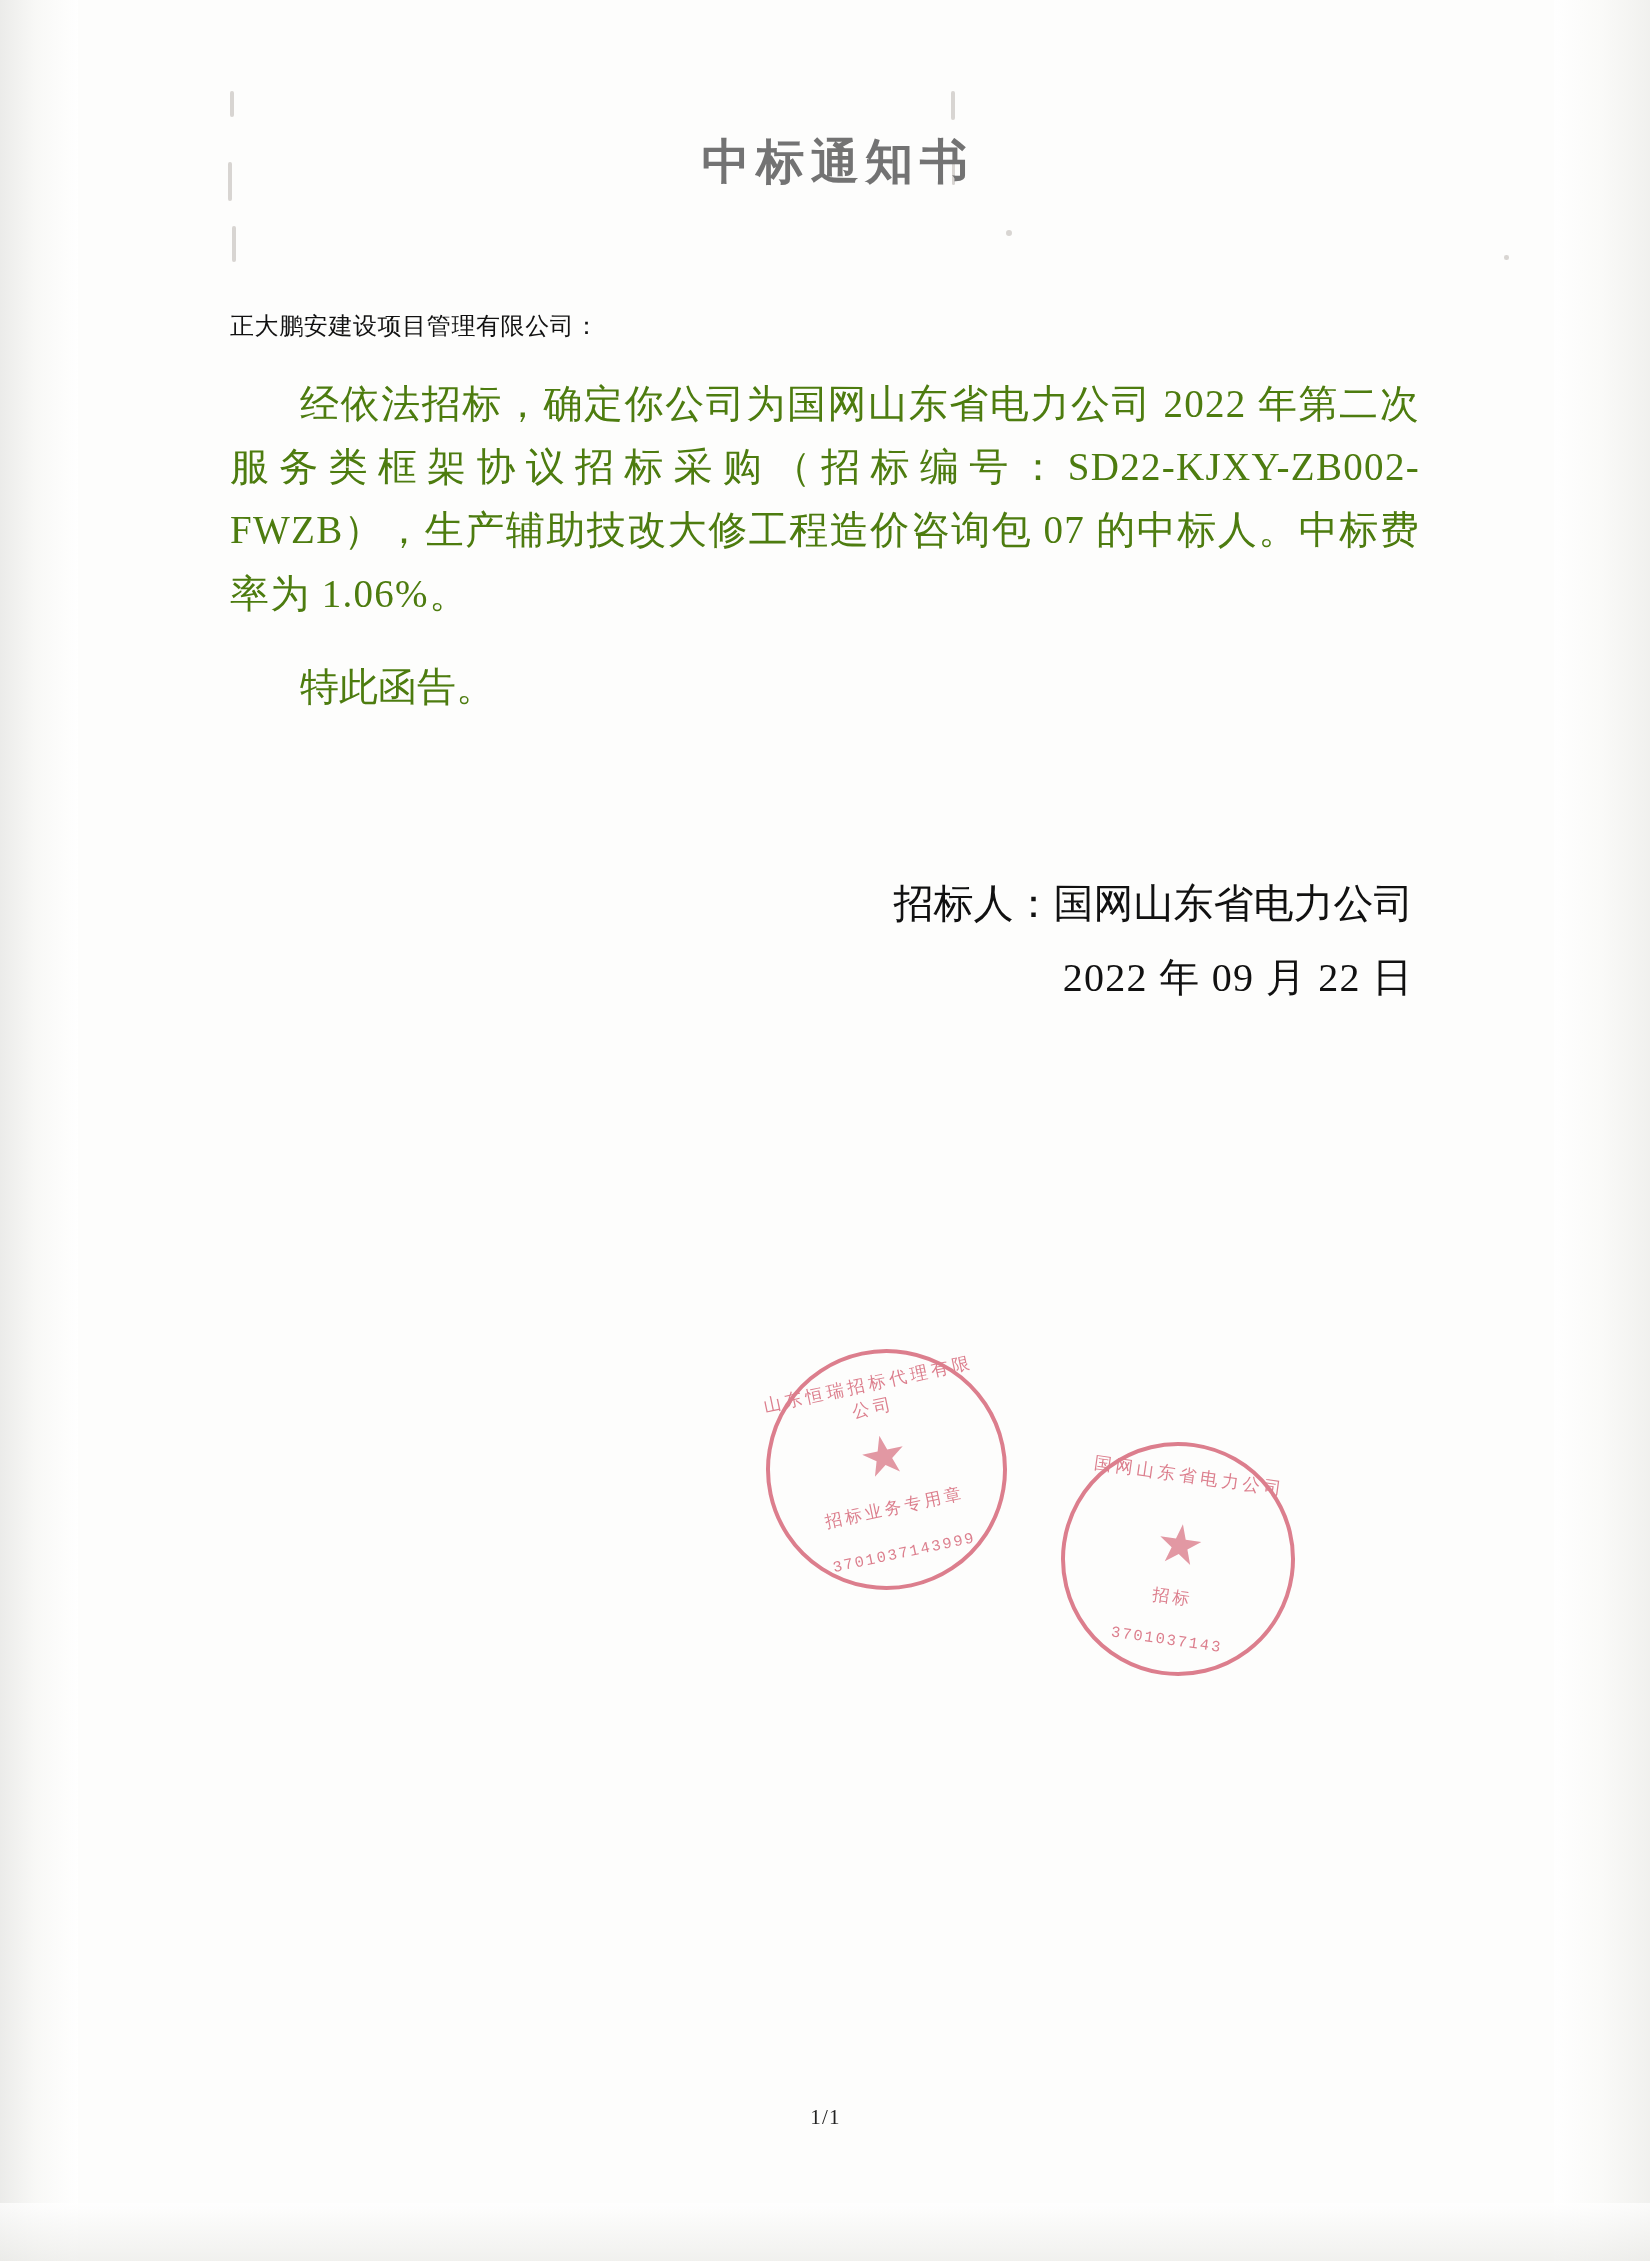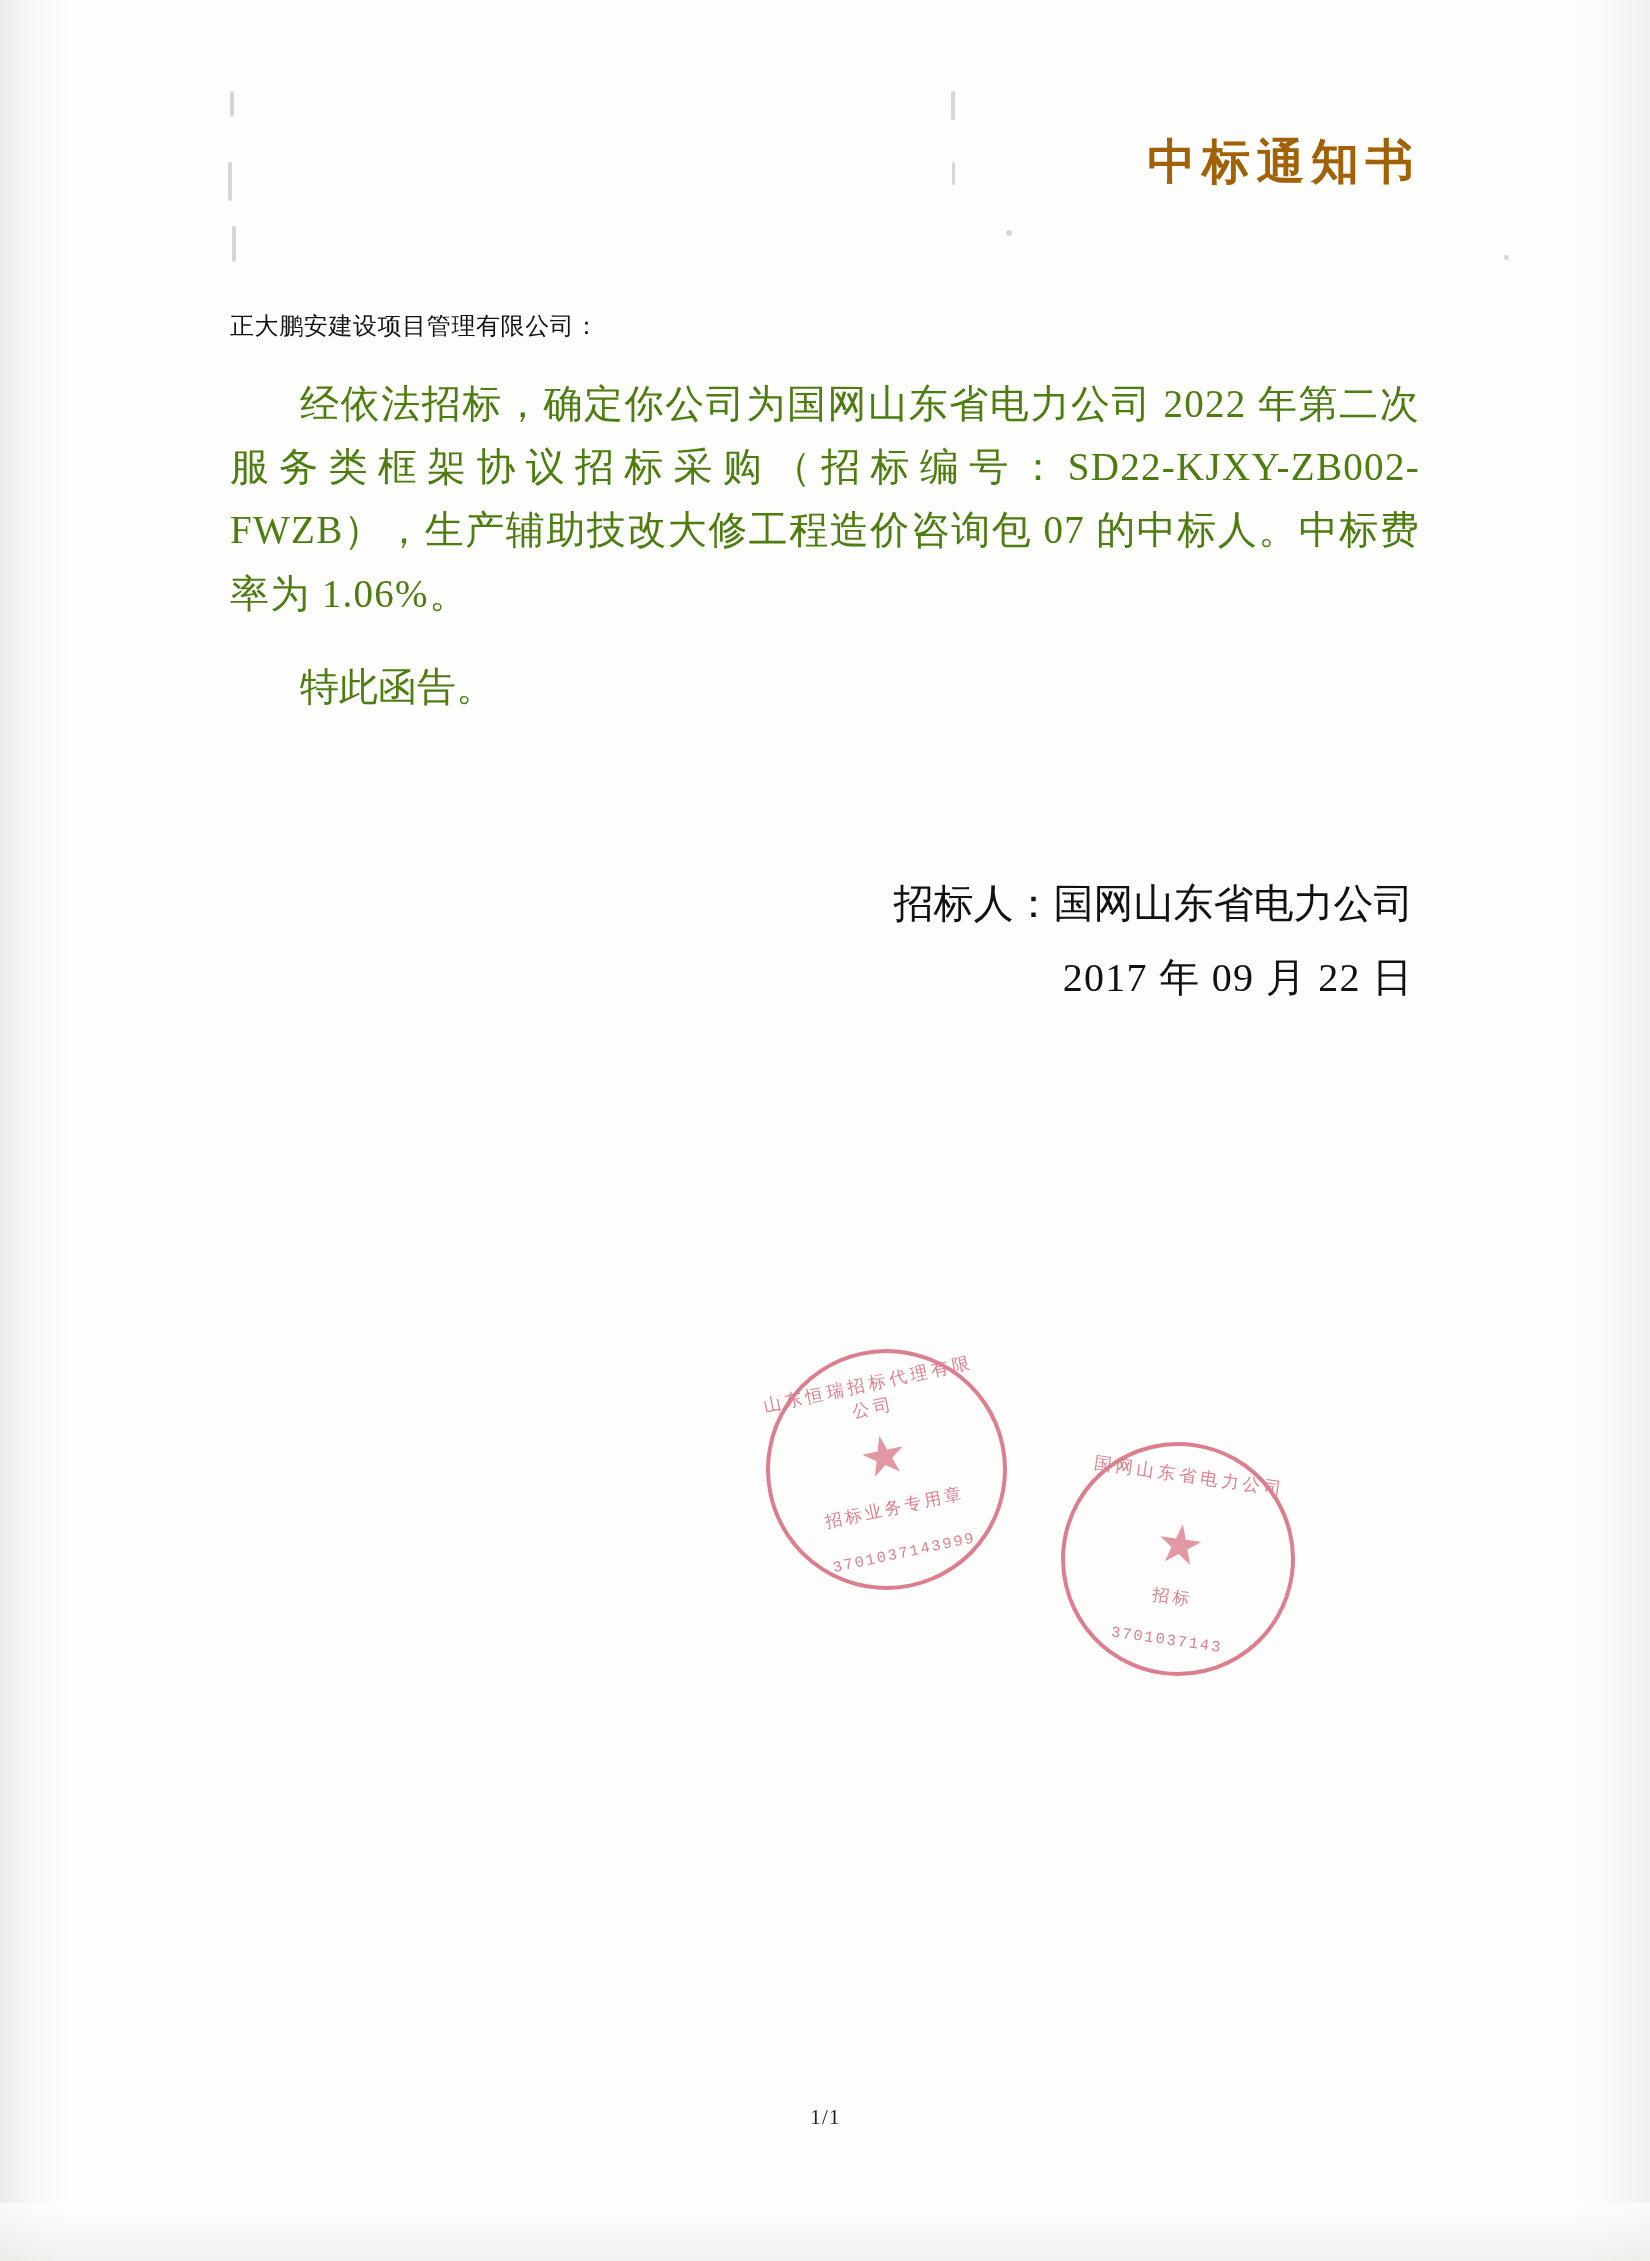--- a/index.html
+++ b/index.html
@@ -50,26 +50,26 @@
   }
 
   .doc-body {
     position: absolute;
     left: 230px;
     top: 78px;
     width: 1190px;
   }
 
   .doc-title {
-    text-align: right;
+    text-align: center;
     font-size: 48px;
     letter-spacing: 6.5px;
     margin: 52px 0 0 0;
     font-family: Liberation Mono, monospace;
-    color: #a16207;
+    color: #737373;
     padding-left: 26px;
   }
 
   .addressee {
     margin-top: 116px;
     font-size: 24px;
     letter-spacing: 0.6px;
     color: #111;
   }
 
@@ -197,21 +197,21 @@
 
     <div class="addressee">正大鹏安建设项目管理有限公司：</div>
 
     <p class="para indent spread">经依法招标，确定你公司为国网山东省电力公司 2022 年第二次服务类框架协议招标采购（招标编号：SD22-KJXY-ZB002-FWZB），生产辅助技改大修工程造价咨询包 07 的中标人。中标费率为 1.06%。</p>
 
 
     <p class="para indent">特此函告。</p>
 
     <div class="signature-block">
       <div>招标人：国网山东省电力公司</div>
-      <div class="sig-date">2017 年 09 月 22 日</div>
+      <div class="sig-date">2022 年 09 月 22 日</div>
     </div>
   </div>
 
   <div class="seal seal-1">
     <div class="arc-top">山东恒瑞招标代理有限公司</div>
     <div class="star">★</div>
     <div class="mid">招标业务专用章</div>
     <div class="arc-bottom">3701037143999</div>
   </div>
 

